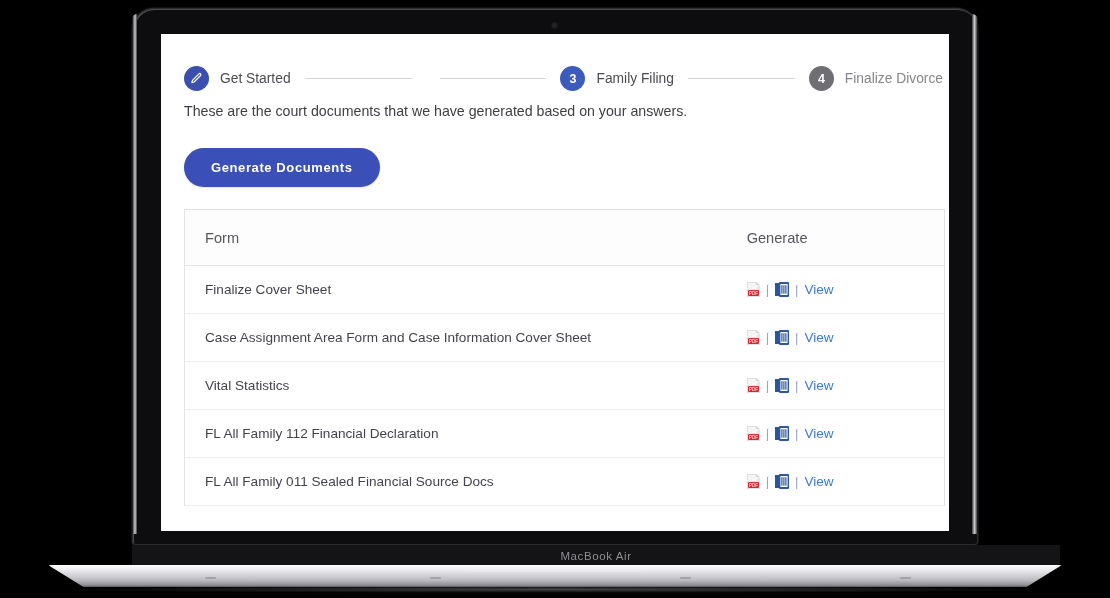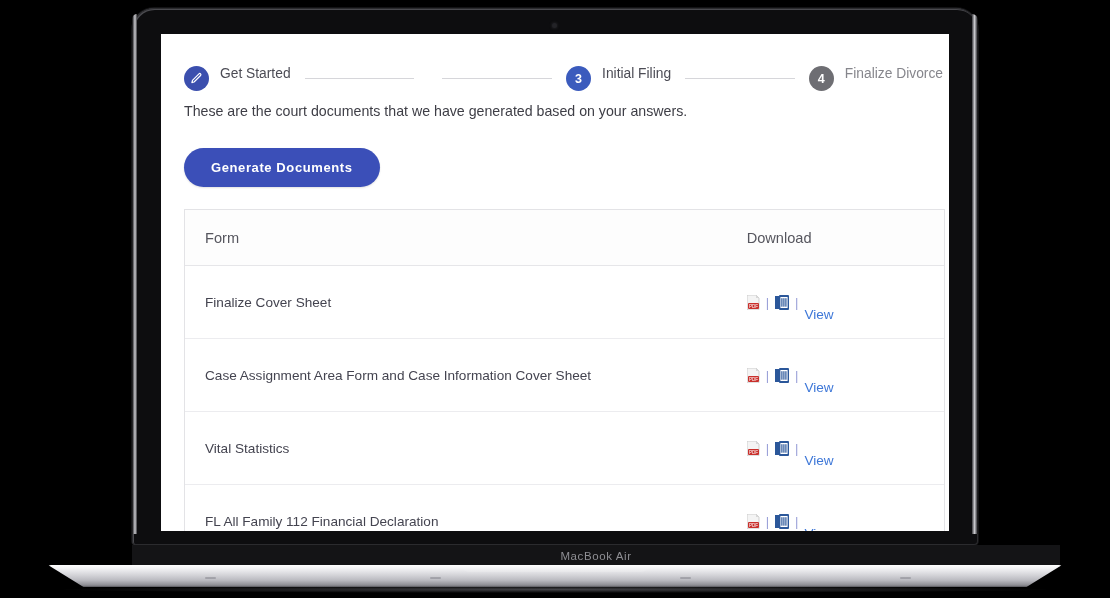--- a/index.html
+++ b/index.html
@@ -80,21 +80,21 @@
     background: #ffffff;
     overflow: hidden;
   }
   .page { padding: 0; }
 
   
   .stepper {
     display: flex; align-items: center;
     padding: 32px 6px 0 23px;
   }
-  .step { display: flex; align-items: flex-start; flex: 0 0 auto; }
+  .step { display: flex; align-items: center; flex: 0 0 auto; }
   .step-badge {
     width: 25px; height: 25px; border-radius: 50%;
     display: flex; align-items: center; justify-content: center;
     color: #fff; font-size: 12.5px; font-weight: 600;
     flex: 0 0 auto;
   }
   .step-badge.done { background: #3b4fae; }
   .step-badge.active { background: #3b5bbd; }
   .step-badge.todo { background: #6e6e73; }
   .step-label {
@@ -150,21 +150,21 @@
     padding: 16px 0 16px 20px;
     border-bottom: 1px solid #ececef;
     vertical-align: middle;
   }
   .tbl td.dl-cell { padding-left: 0; }
   .col-form { width: 74%; }
   .col-dl { width: 26%; }
   .dl-group { display: flex; align-items: center; gap: 6px; }
   .sep { color: #9aa0d8; font-size: 13px; }
   .view-link {
-    color: #3f78d8; font-size: 13.6px; text-decoration: none; cursor: pointer; margin-top: 25px;
+    color: #3f78d8; font-size: 13.6px; text-decoration: none; cursor: pointer;
   }
   .icon-btn { display: inline-flex; cursor: pointer; line-height: 0; }
 </style>
 </head>
 <body>
 
 <div class="stage">
 
   <div class="laptop-lid"></div>
   <div class="lid-edge-left"></div>
@@ -188,21 +188,21 @@
           <span class="step-label">Get Started</span>
         </div>
 
         <div class="connector"></div>
 
 
         <div class="connector"></div>
 
         <div class="step">
           <div class="step-badge active">3</div>
-          <span class="step-label">Initial Filing</span>
+          <span class="step-label">Family Filing</span>
         </div>
 
         <div class="connector"></div>
 
         <div class="step">
           <div class="step-badge todo">4</div>
           <span class="step-label muted">Finalize Divorce</span>
         </div>
       </div>
 
@@ -215,21 +215,21 @@
       
       <div class="table-card">
         <table class="tbl">
           <colgroup>
               <col class="col-form">
               <col class="col-dl">
             </colgroup>
           <thead>
             <tr>
               <th>Form</th>
-              <th class="dl-col">Download</th>
+              <th class="dl-col">Generate</th>
             </tr>
           </thead>
           <tbody>
 
             <tr>
               <td>Finalize Cover Sheet</td>
               <td class="dl-cell">
                 <span class="dl-group">
                   <span class="icon-btn">
                     <svg width="13" height="15" viewBox="0 0 13 15">

